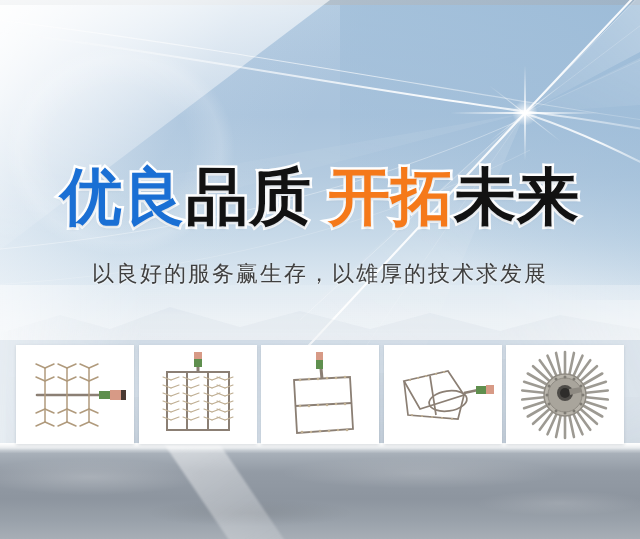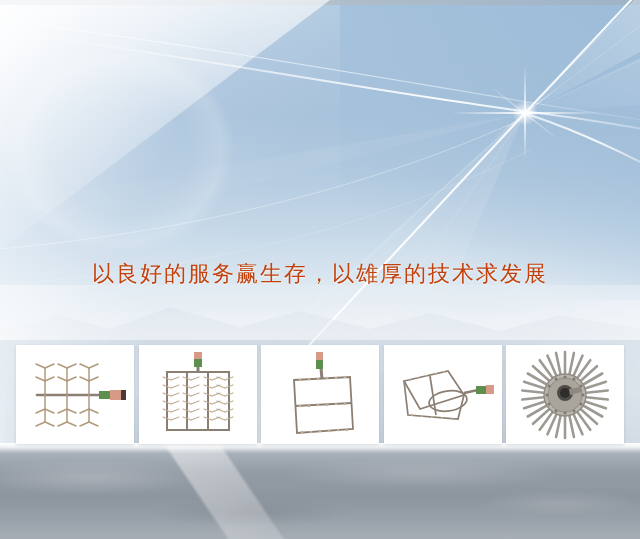--- a/index.html
+++ b/index.html
@@ -112,21 +112,21 @@
     paint-order:stroke fill;
     text-shadow:0 2px 3px rgba(120,140,160,.28);
   }
   .headline .seg{ display:inline; }
   .headline .gap{ display:inline-block; width:16px; }
 
   .subtitle{
     position:absolute; left:0; top:259px; width:640px;
     text-align:center;
     font-size:22px; line-height:30px;
-    color:#c2410c;
+    color:#404040;
     letter-spacing:2px;
     white-space:nowrap;
     text-shadow:0 1px 2px rgba(255,255,255,.85);
   }
 
   
   .cards{
     position:absolute; left:16px; top:345px;
     width:608px; height:100px;
     display:flex; justify-content:space-between;
@@ -271,20 +271,23 @@
     </g>
     <rect x="0" y="0" width="640" height="175" fill="url(#gfade)"></rect>
   </svg>
 
   <div class="ground">
     <div class="mottle"></div>
     <div class="streak"></div>
     <div class="glowline"></div>
   </div>
 
+  <h1 class="headline">
+    <span class="seg" style="color: rgb(26, 111, 212);">优良</span><span class="seg" style="color: rgb(18, 18, 18);">品质</span><span class="gap"></span><span class="seg" style="color: rgb(245, 121, 26);">开拓</span><span class="seg" style="color: rgb(18, 18, 18);">未来</span>
+  </h1>
 
   <div class="subtitle">以良好的服务赢生存，以雄厚的技术求发展</div>
 
   <div class="cards">
 
     <div class="card">
       <span class="sr">multi-branch-hanging-rack</span>
       <svg width="104" height="82" viewBox="0 0 104 82">
         <g stroke="#b09a7c" stroke-width="1.5" fill="none" stroke-linecap="round">
           <line x1="14" y1="41" x2="78" y2="41" stroke="#8b7f74" stroke-width="2.6"></line>

